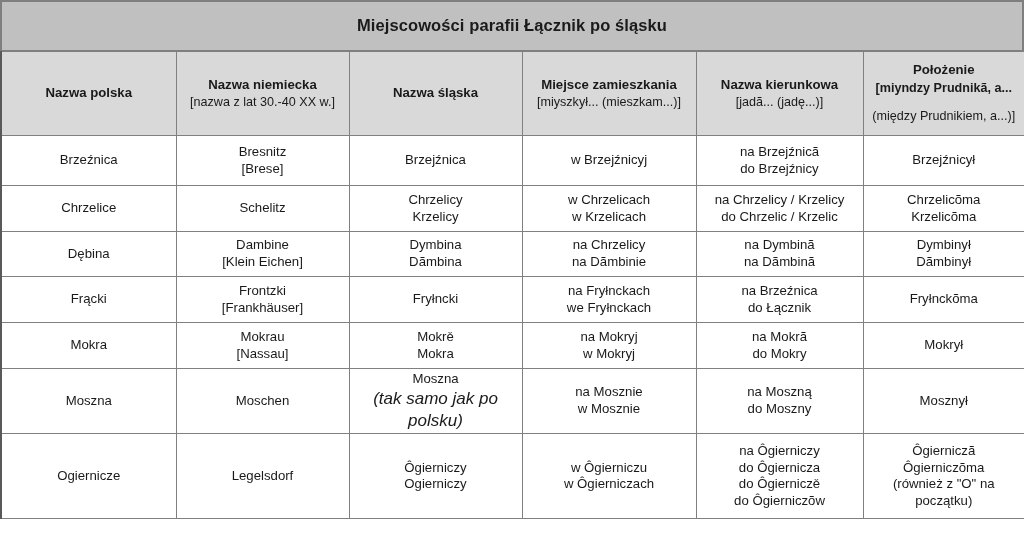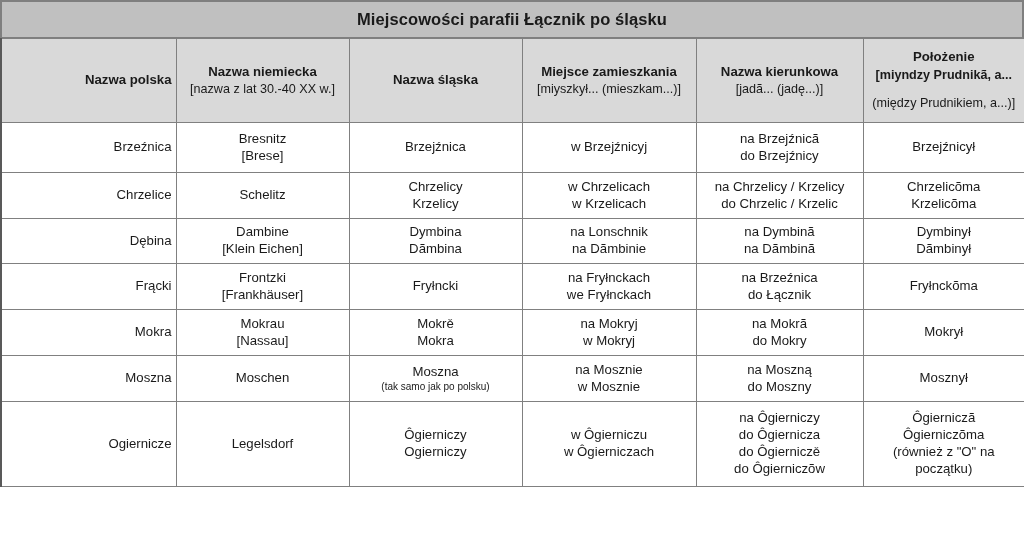--- a/index.html
+++ b/index.html
@@ -21,21 +21,21 @@
     height: 540px;
     box-sizing: border-box;
     background: #ffffff;
     position: relative;
   }
 
   
   .title-band {
     box-sizing: border-box;
     width: 1024px;
-    height: 38px;
+    height: 51px;
     background: #c0c0c0;
     border-top: 2px solid #7f7f7f;
     border-left: 2px solid #7f7f7f;
     border-right: 2px solid #7f7f7f;
     border-bottom: 1px solid #7f7f7f;
     display: flex;
     flex-direction: column;
     align-items: center;
     justify-content: center;
     text-align: center;
@@ -73,21 +73,21 @@
   table.grid th,
   table.grid td {
     border: 1px solid #808080;
     text-align: center;
     vertical-align: middle;
     padding: 2px 4px;
     line-height: 1.28;
     word-wrap: break-word;
   }
   table.grid th:first-child,
-  table.grid td:first-child { border-left: 2px solid #595959; text-align: right; }
+  table.grid td:first-child { border-left: 2px solid #595959; }
   table.grid th:last-child,
   table.grid td:last-child { border-right: 2px solid #595959; }
 
   thead th {
     background: #d9d9d9;
     height: 79px;
     font-size: 13.2px;
     font-weight: bold;
     border-top: 1px solid #595959;
     border-bottom: 2px solid #595959;
@@ -103,21 +103,22 @@
   }
 
   tbody td {
     font-size: 13.2px;
     background: #ffffff;
   }
   tbody td .line {
     display: block;
   }
   tbody td .line.ital {
-    font-size: 10px;
+    font-style: italic;
+    font-size: 17px;
   }
 
   tbody tr.r-brzeznica td   { height: 45px; }
   tbody tr.r-chrzelice td   { height: 41px; }
   tbody tr.r-debina td      { height: 40px; }
   tbody tr.r-fracki td      { height: 41px; }
   tbody tr.r-lacznik td     { height: 40px; }
   tbody tr.r-mokra td       { height: 41px; }
   tbody tr.r-moszna td      { height: 41px; }
   tbody tr.r-ogiernicze td  { height: 80px; }
@@ -222,21 +223,21 @@
           </td>
           <td>
             <span class="line">Dambine</span>
             <span class="line">[Klein Eichen]</span>
           </td>
           <td>
             <span class="line">Dymbina</span>
             <span class="line">Dãmbina</span>
           </td>
           <td>
-            <span class="line">na Lonschnik</span>
+            <span class="line">na Chrzelicy</span>
             <span class="line">na Dãmbinie</span>
           </td>
           <td>
             <span class="line">na Dymbinã</span>
             <span class="line">na Dãmbinã</span>
           </td>
           <td>
             <span class="line">Dymbinył</span>
             <span class="line">Dãmbinył</span>
           </td>

